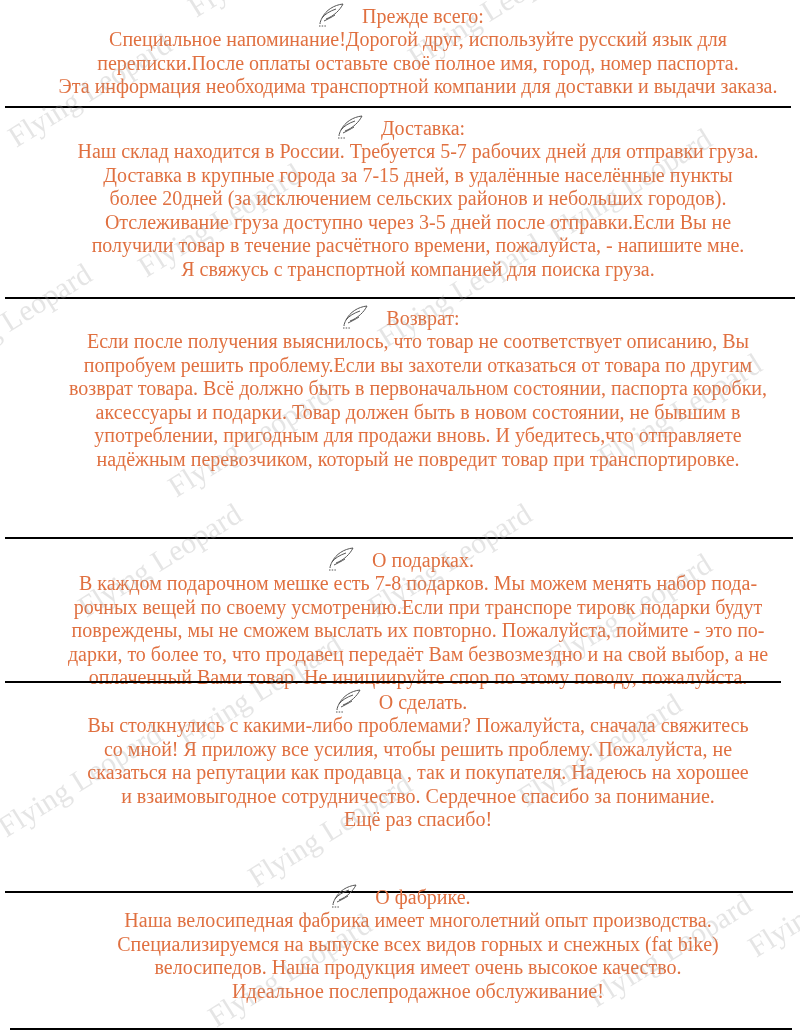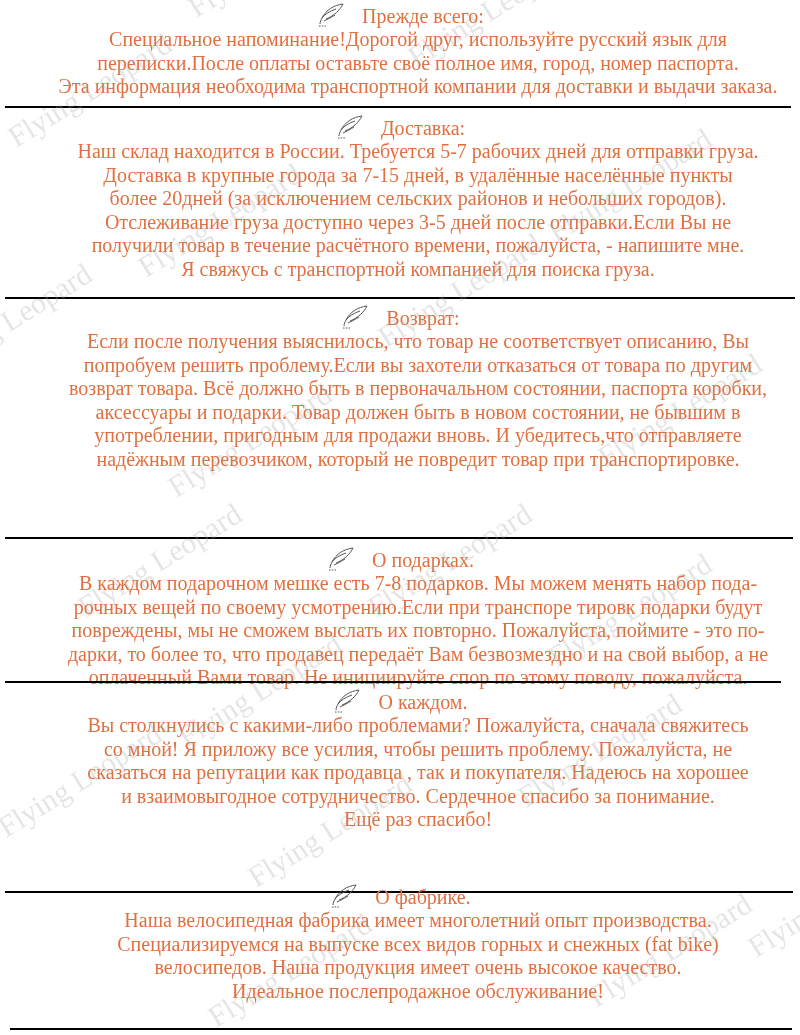--- a/index.html
+++ b/index.html
@@ -158,21 +158,21 @@
   <div class="line">оплаченный Вами товар. Не инициируйте спор по этому поводу, пожалуйста.</div>
 </div>
 <div class="divider" style="left:5px; width:776px; top:681px;"></div>
 
 <div class="section" style="top:688px;">
   <div class="heading-row">
     <svg class="quill" viewBox="0 0 30 26">
       <path d="M27 2 C18 3 10 8 6 16 C5 18 4 20 4 22 M27 2 C24 8 18 14 10 17 M6 16 C9 12 14 9 20 7 M8 19 C12 17 16 15 19 13" stroke="#555" stroke-width="1" fill="none"></path>
       <path d="M3 24 L11 24" stroke="#555" stroke-width="1" stroke-dasharray="1.5 1.2"></path>
     </svg>
-    <span class="heading">О каждом.</span>
+    <span class="heading">О сделать.</span>
   </div>
   <div class="line">Вы столкнулись с какими-либо проблемами? Пожалуйста, сначала свяжитесь</div>
   <div class="line">со мной! Я приложу все усилия, чтобы решить проблему. Пожалуйста, не</div>
   <div class="line">сказаться на  репутации как  продавца , так и  покупателя. Надеюсь на хорошее</div>
   <div class="line">и взаимовыгодное сотрудничество. Сердечное спасибо за понимание.</div>
   <div class="line">Ещё раз спасибо!</div>
 </div>
 <div class="divider" style="left:5px; width:788px; top:891px;"></div>
 
 <div class="section" style="top:883px;">

